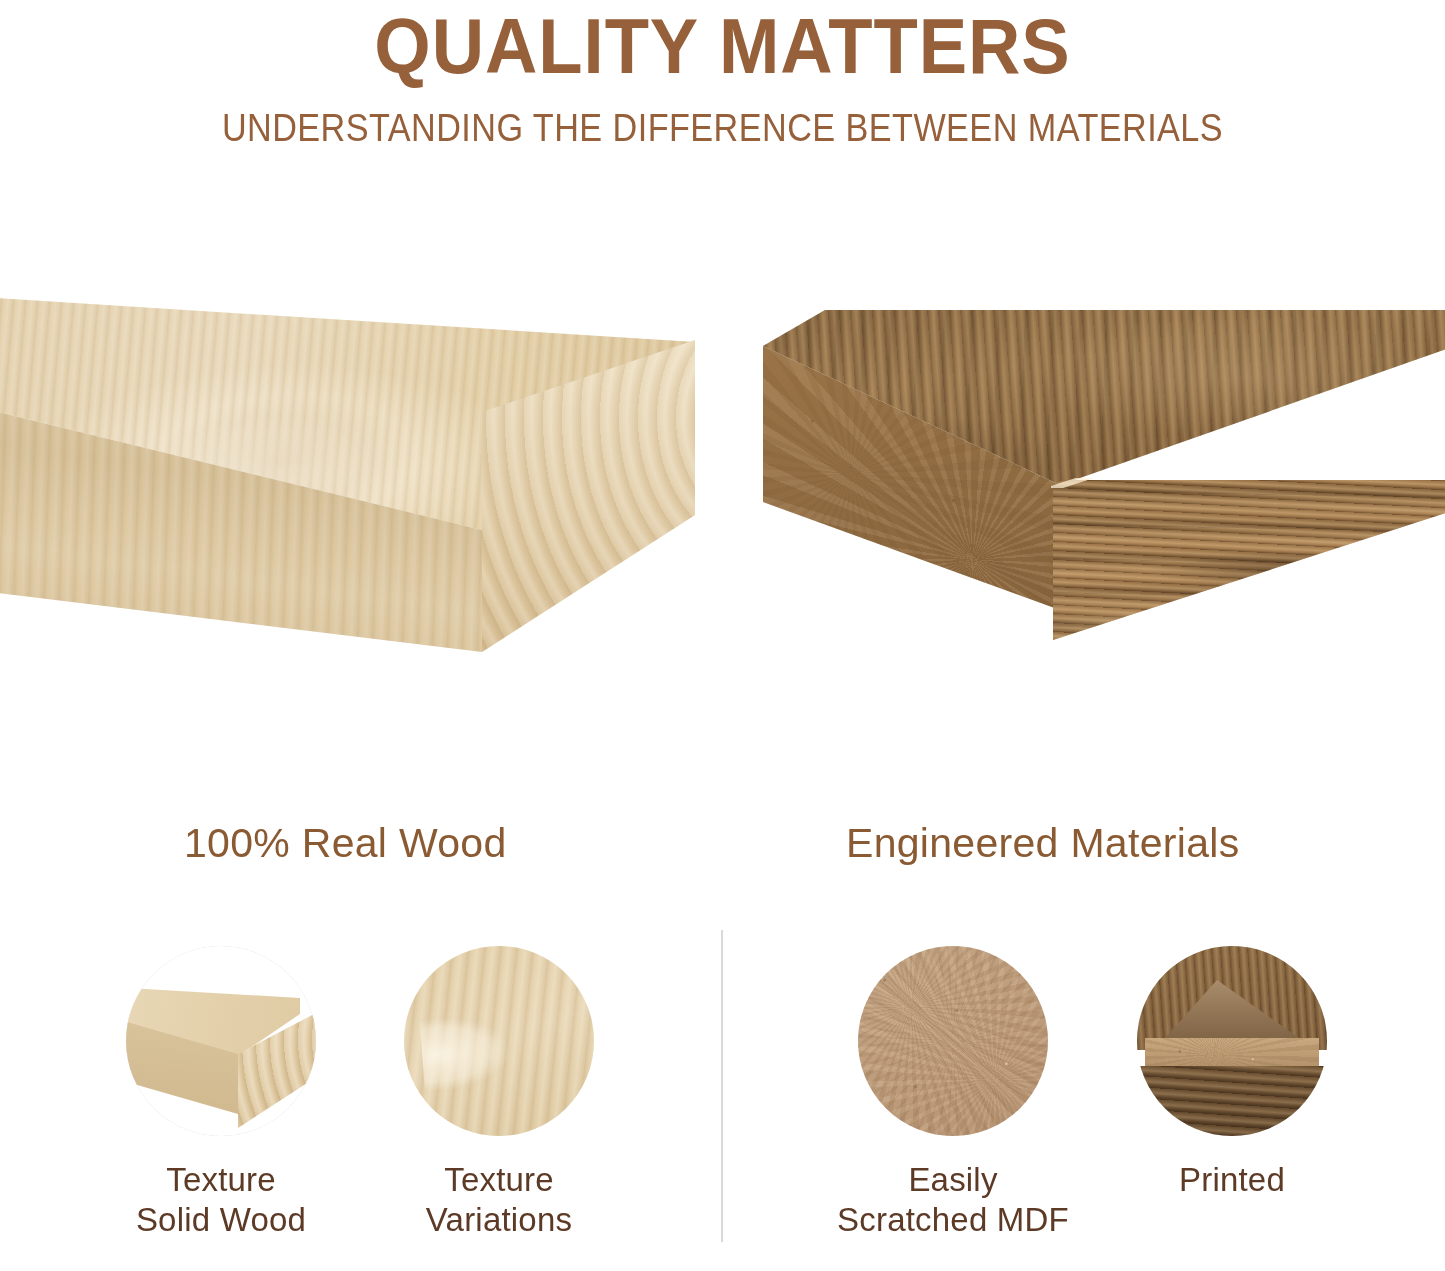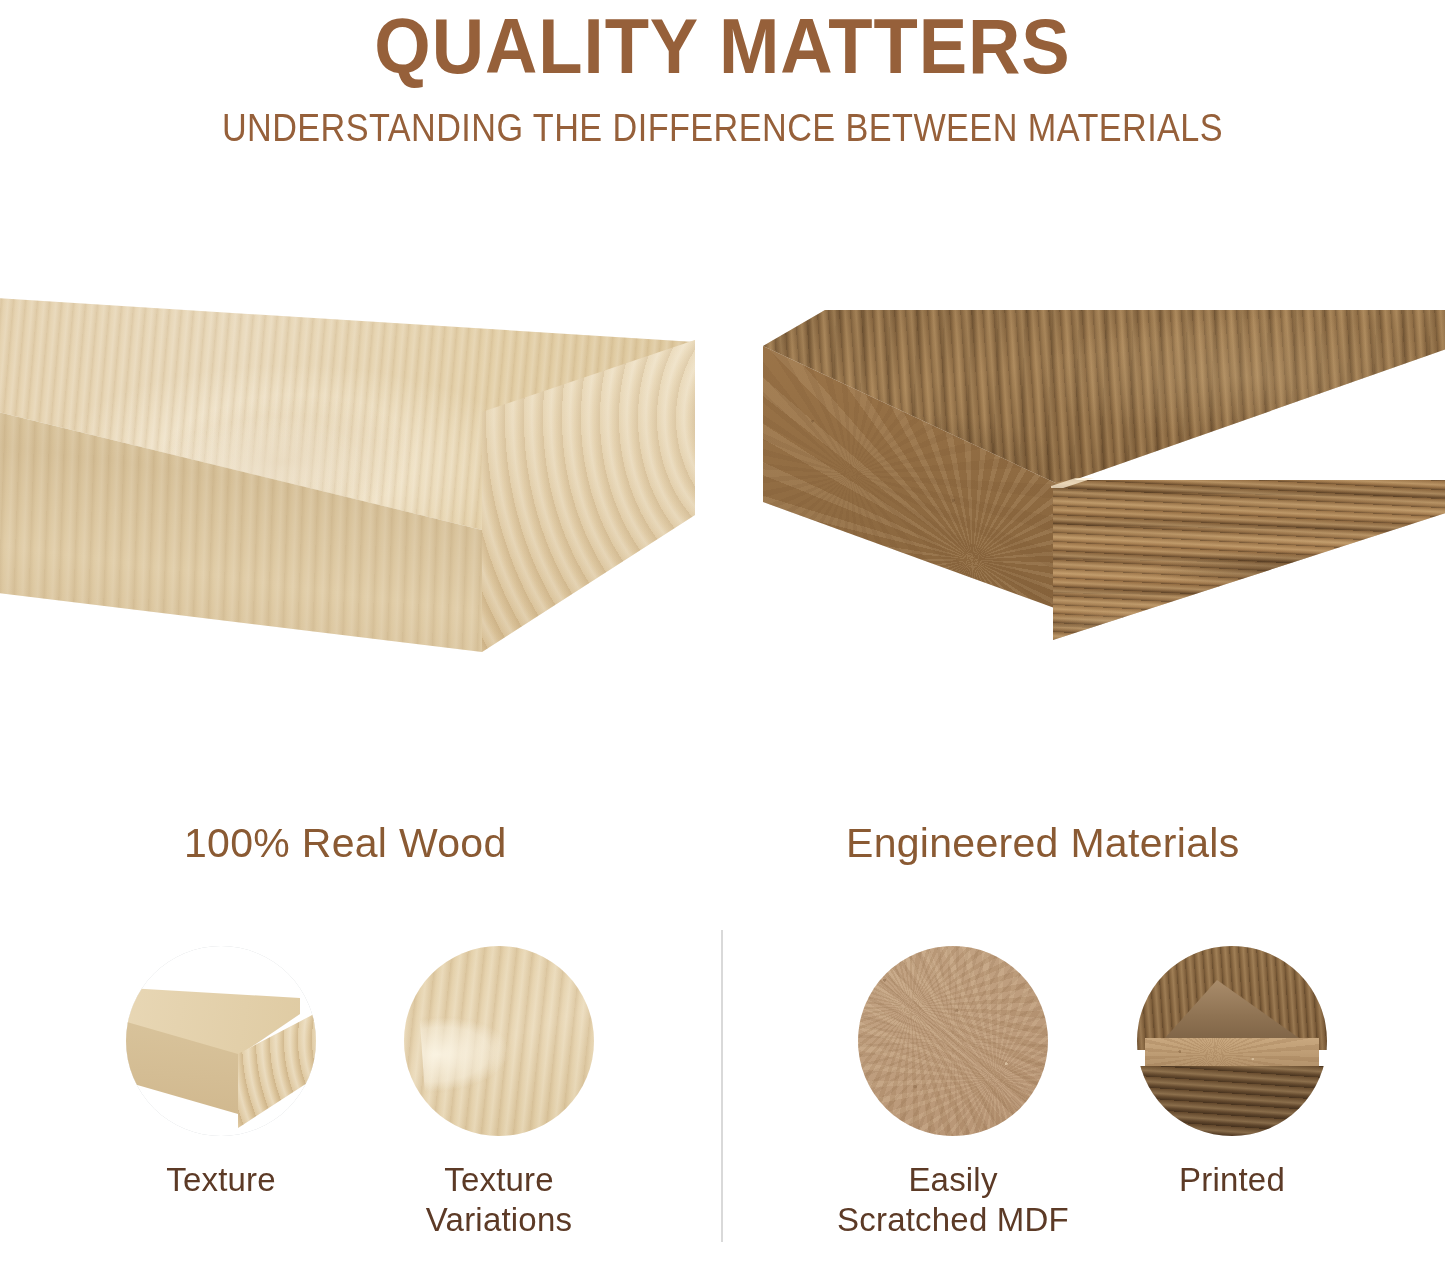--- a/index.html
+++ b/index.html
@@ -323,20 +323,21 @@
 
   <div class="col c1">
     <div class="thumb ring">
       <div class="t1-bg"></div>
       <div class="t1-top"></div>
       <div class="t1-front"></div>
       <div class="t1-end"></div>
     </div>
     <div class="caption">
       <div>Texture</div>
+      <div>Solid Wood</div>
     </div>
   </div>
 
   <div class="col c2">
     <div class="thumb">
       <div class="t2"></div>
     </div>
     <div class="caption">
       <div>Texture</div>
       <div>Variations</div>

